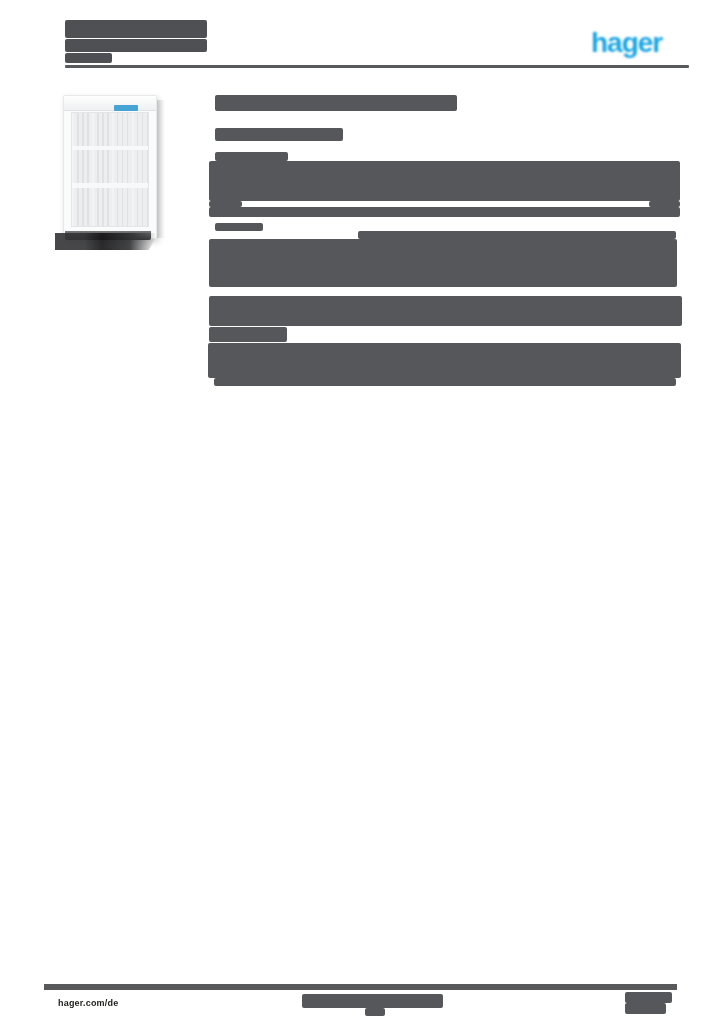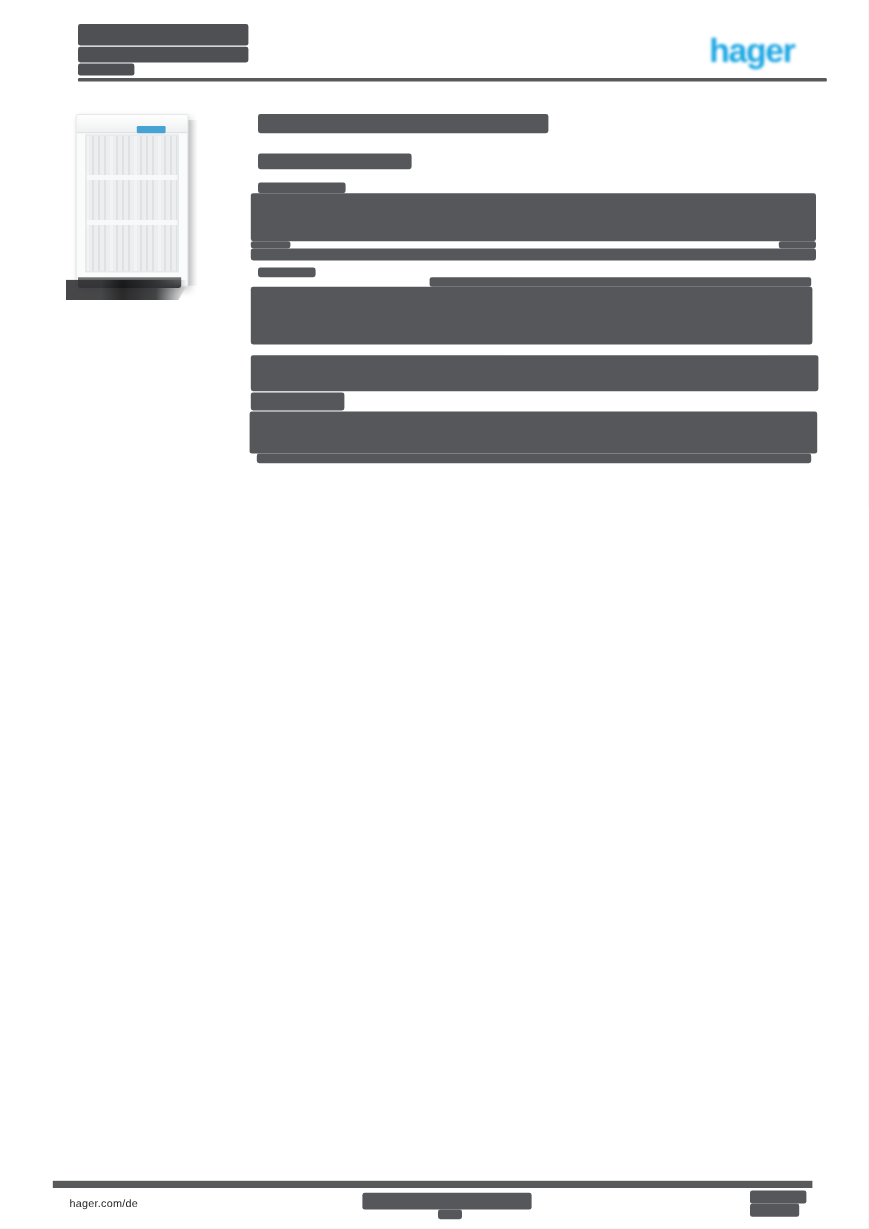--- a/index.html
+++ b/index.html
@@ -87,21 +87,21 @@
     position:absolute;left:44px;top:984px;width:633px;height:6px;
     background:var(--rule);
   }
   .footer-linkbox{
     position:absolute;left:55px;top:991px;width:113px;height:24px;
     background:#ffffff;
   }
   .footer-link{
     display:inline-block;margin:7px 0 0 3px;
     font-size:9px;color:var(--link-text);
-    text-decoration:none;filter:blur(0.3px);letter-spacing:0.2px;
+    text-decoration:none;filter:blur(0.3px);letter-spacing:0.2px;font-weight:bold;
   }
 </style>
 </head>
 <body>
 
 <div class="page">
 
   <div class="logo">hager</div>
   <div class="header-rule"></div>
 

